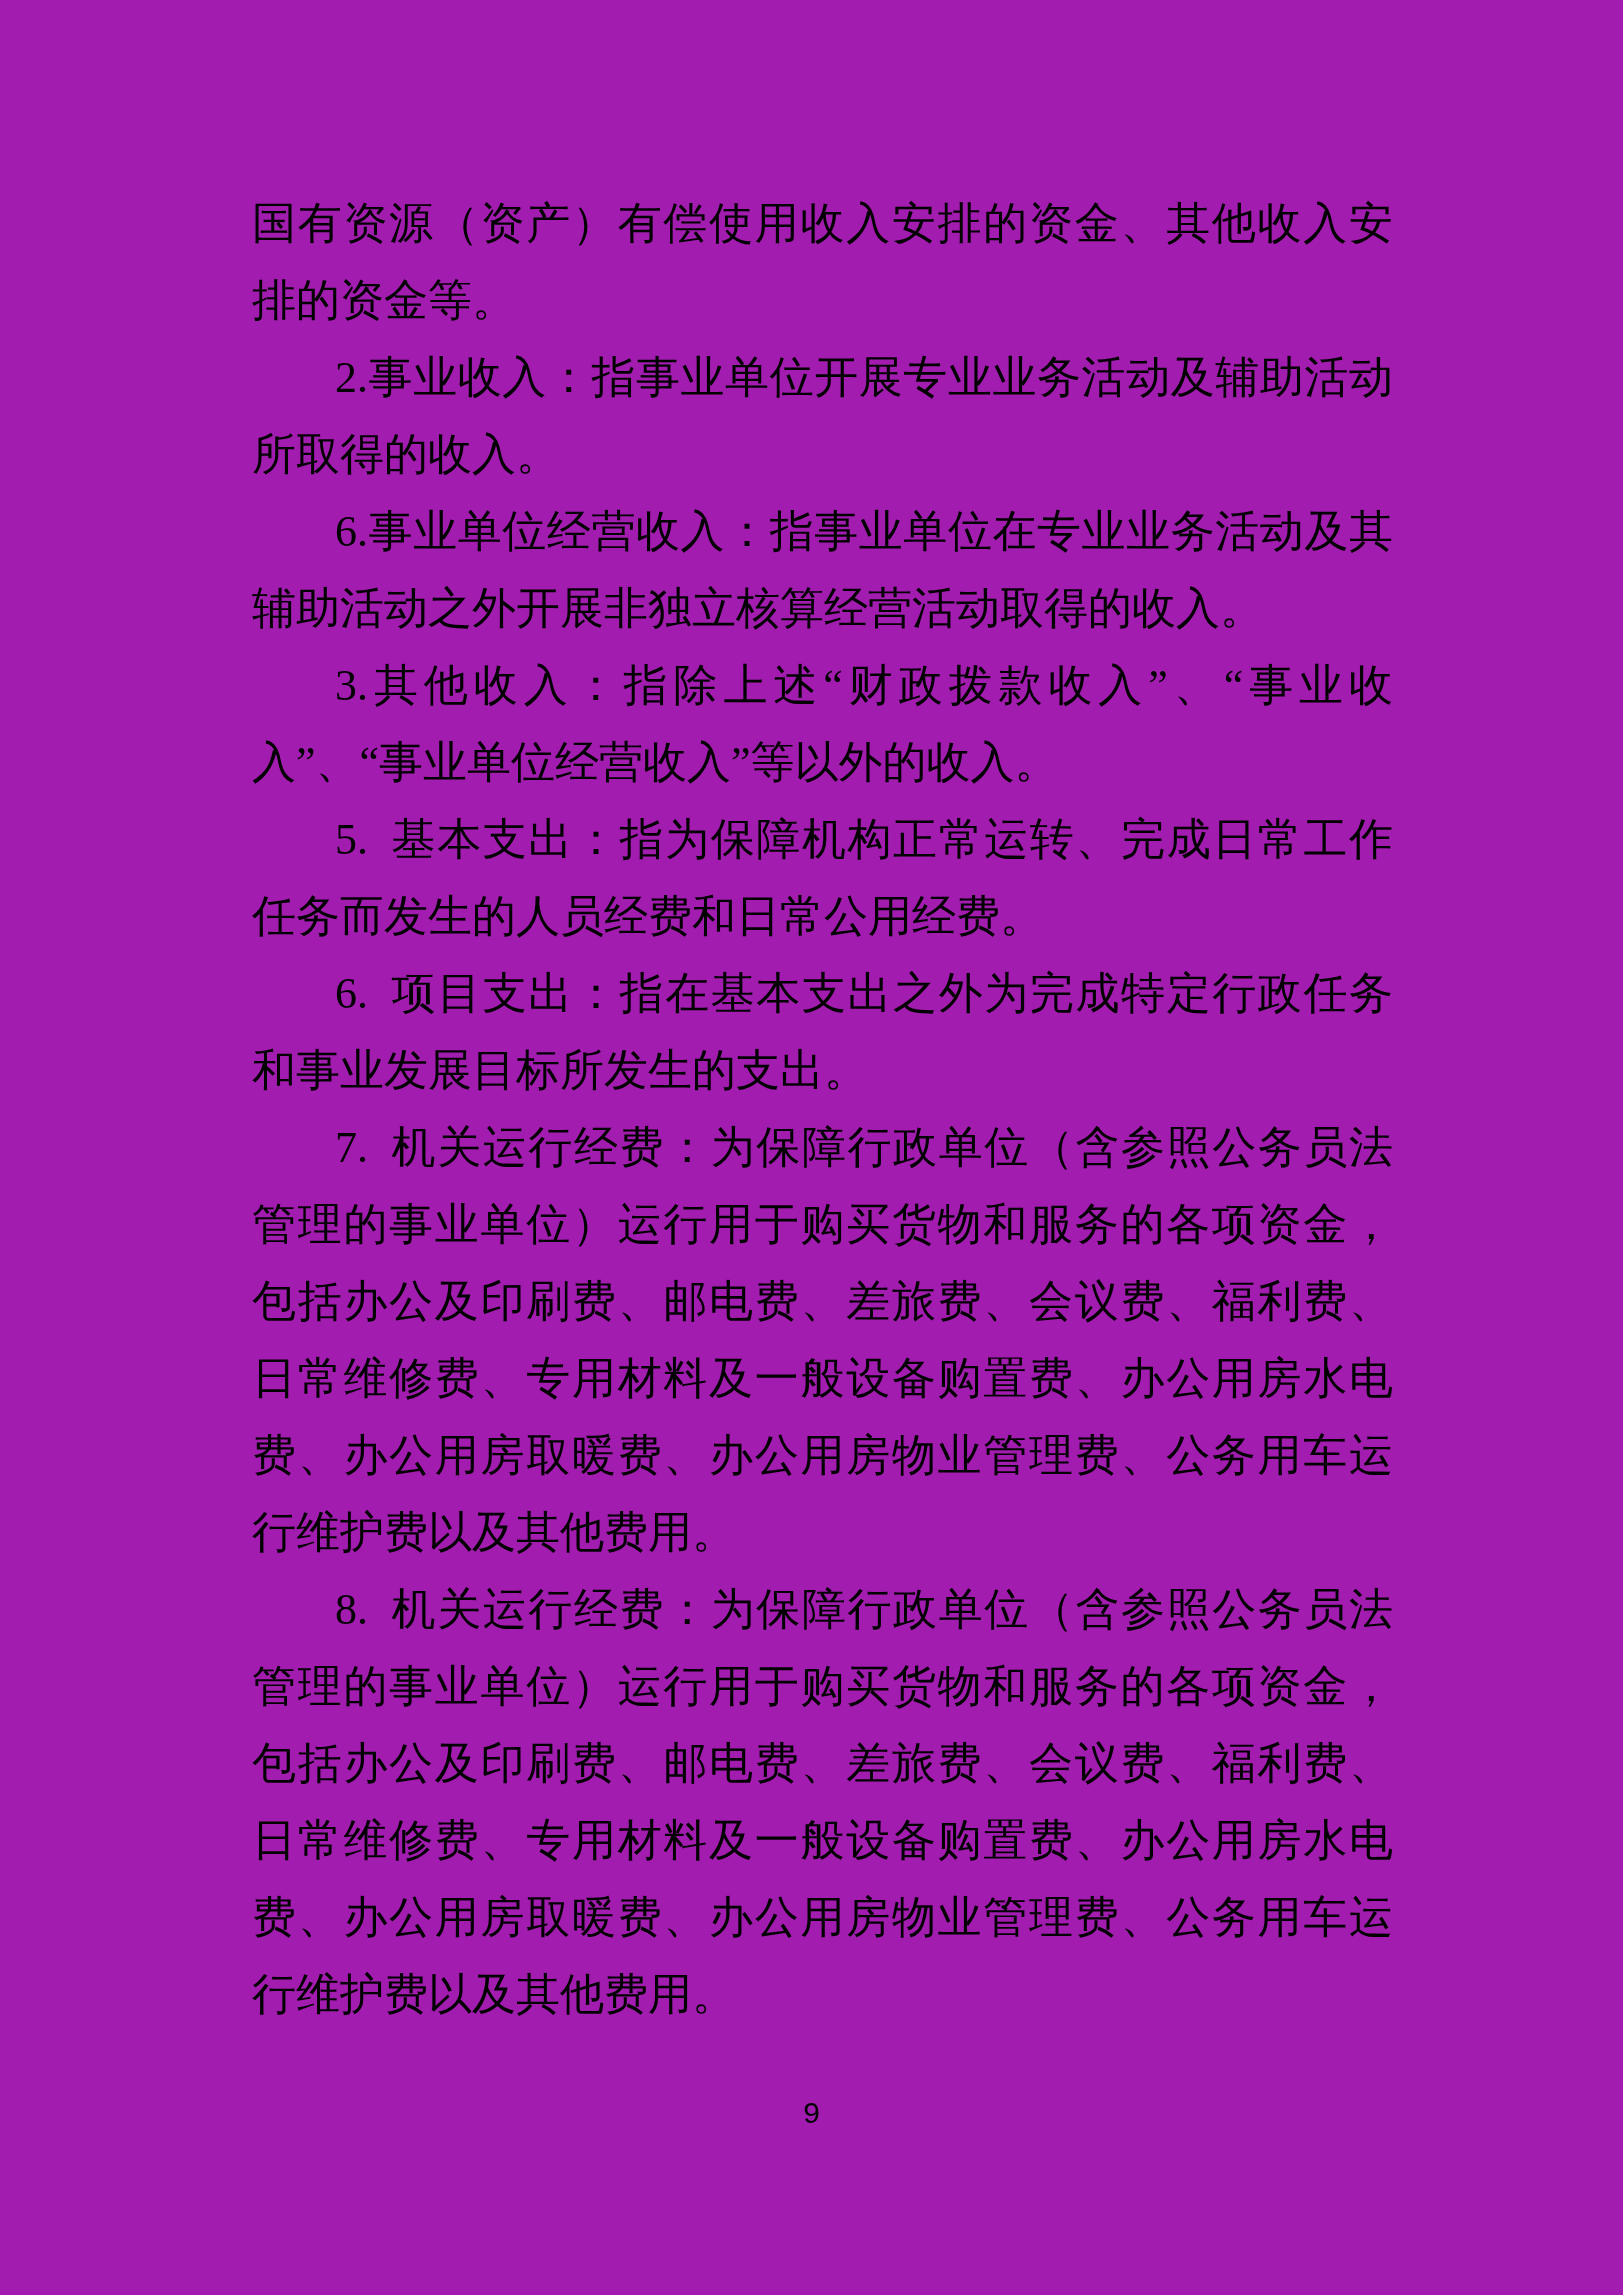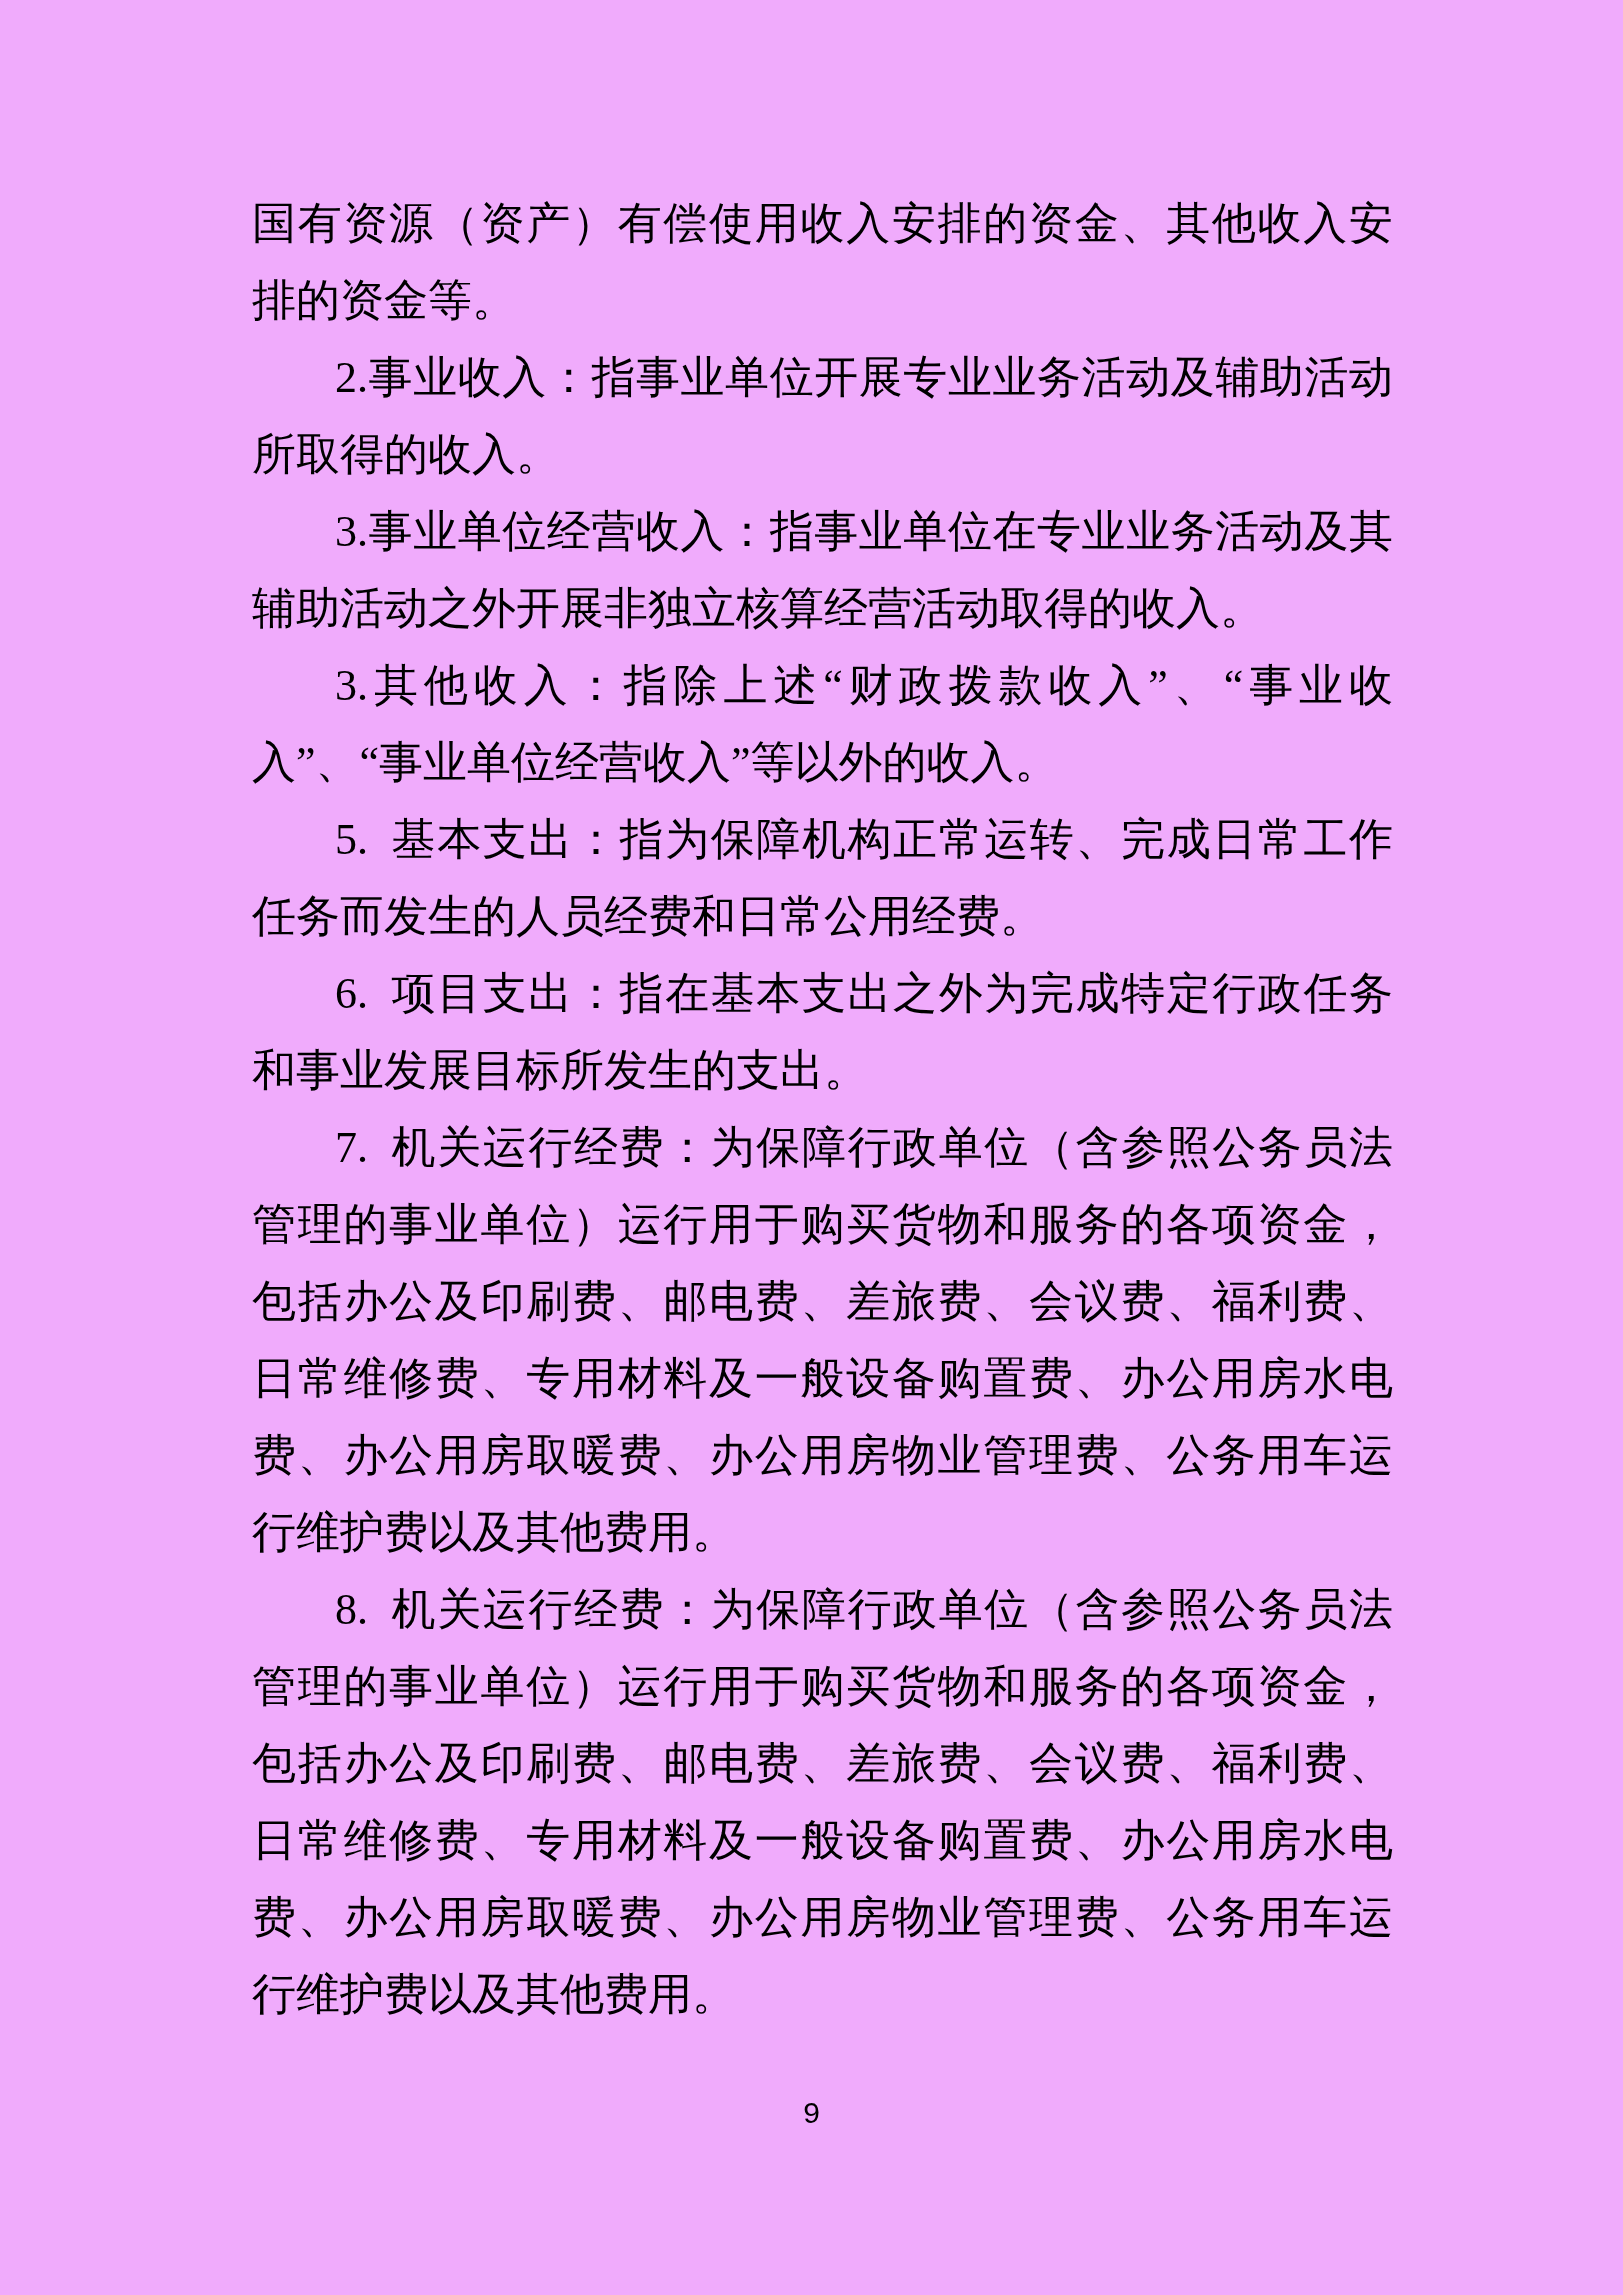--- a/index.html
+++ b/index.html
@@ -14,21 +14,21 @@
     overflow: hidden;
     font-family: "Liberation Serif", "DejaVu Serif", serif;
     color: #000000;
   }
   .doc-page {
     position: absolute;
     left: 0;
     top: 0;
     width: 1623px;
     height: 2295px;
-    background: #f0abfc;
+    background: #a21caf;
   }
   .text-block {
     position: absolute;
     left: 252px;
     top: 185px;
     width: 1141px;
   }
   .para {
     margin: 0;
     padding: 0;
@@ -54,21 +54,21 @@
     color: #000000;
   }
 </style>
 </head>
 <body>
 
 <div class="doc-page">
   <div class="text-block">
       <p class="para">国有资源（资产）有偿使用收入安排的资金、其他收入安排的资金等。</p>
       <p class="para indent">2.事业收入：指事业单位开展专业业务活动及辅助活动所取得的收入。</p>
-      <p class="para indent">3.事业单位经营收入：指事业单位在专业业务活动及其辅助活动之外开展非独立核算经营活动取得的收入。</p>
+      <p class="para indent">6.事业单位经营收入：指事业单位在专业业务活动及其辅助活动之外开展非独立核算经营活动取得的收入。</p>
       <p class="para indent">3.其他收入：指除上述“财政拨款收入”、“事业收入”、“事业单位经营收入”等以外的收入。</p>
       <p class="para indent">5. 基本支出：指为保障机构正常运转、完成日常工作任务而发生的人员经费和日常公用经费。</p>
       <p class="para indent">6. 项目支出：指在基本支出之外为完成特定行政任务和事业发展目标所发生的支出。</p>
       <p class="para indent">7. 机关运行经费：为保障行政单位（含参照公务员法管理的事业单位）运行用于购买货物和服务的各项资金，包括办公及印刷费、邮电费、差旅费、会议费、福利费、日常维修费、专用材料及一般设备购置费、办公用房水电费、办公用房取暖费、办公用房物业管理费、公务用车运行维护费以及其他费用。</p>
       <p class="para indent">8. 机关运行经费：为保障行政单位（含参照公务员法管理的事业单位）运行用于购买货物和服务的各项资金，包括办公及印刷费、邮电费、差旅费、会议费、福利费、日常维修费、专用材料及一般设备购置费、办公用房水电费、办公用房取暖费、办公用房物业管理费、公务用车运行维护费以及其他费用。</p>
     </div>
   <div class="page-number">9</div>
 </div>
 
 

